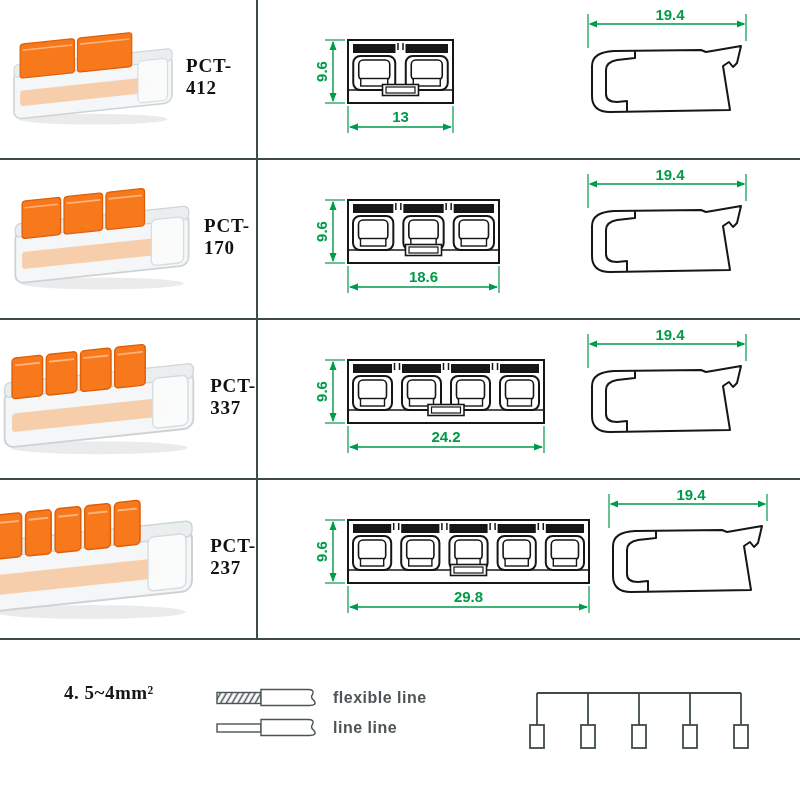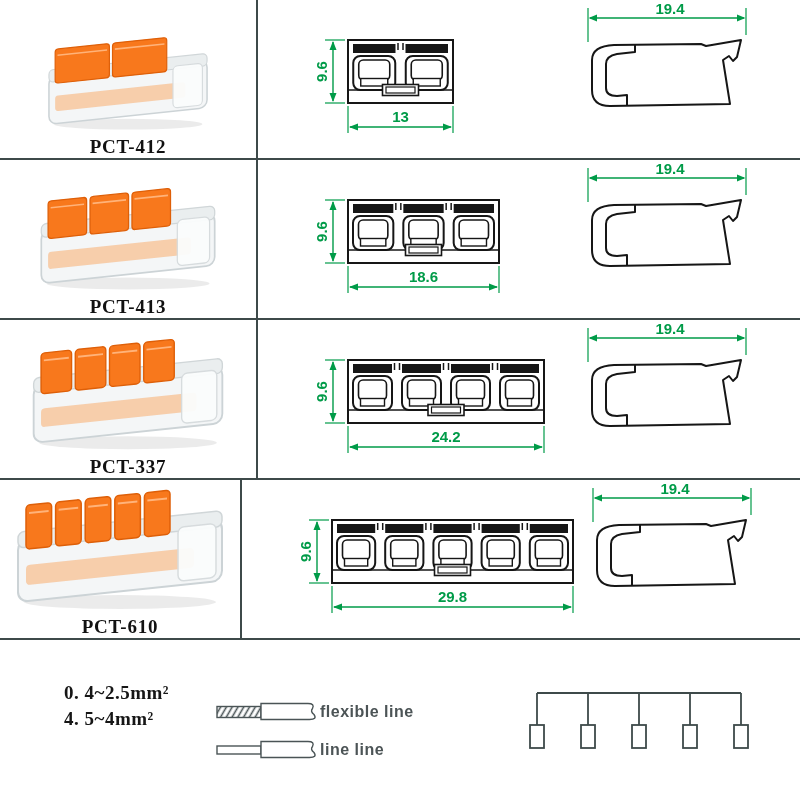--- a/index.html
+++ b/index.html
@@ -1,30 +1,30 @@
 <!DOCTYPE html>
 <html><head>
 <meta charset="utf-8">
 <style>
   html,body{margin:0;padding:0;background:#fff;font-family:"Liberation Sans",sans-serif;}
   .page{width:800px;height:800px;overflow:hidden;position:relative;background:#fff;}
   .product-row{display:flex;height:160px;box-sizing:border-box;border-bottom:2px solid #3E4A4A;}
   .photo-col{width:258px;box-sizing:border-box;border-right:2px solid #3E4A4A;
-             display:flex;flex-direction:column;align-items:center;justify-content:flex-end;}
+             display:flex;flex-direction:row;align-items:center;justify-content:flex-end;padding-bottom:8px;}
   .model-label{font-family:"Liberation Serif",serif;font-weight:bold;font-size:19px;color:#111;
                letter-spacing:.8px;margin-top:4px;}
   .draw-col{flex:1;display:flex;justify-content:space-between;box-sizing:border-box;padding:0 40px 0 56px;}
   .front-view{margin-top:30px;}
-  .side-view{}
+  .side-view{margin-top:6px;}
   svg{overflow:visible;display:block;}
   .bottom-row{position:relative;height:158px;}
   .specs{position:absolute;left:64px;top:40px;font-family:"Liberation Serif",serif;font-weight:bold;
          font-size:19px;color:#161616;line-height:26px;letter-spacing:.5px;}
   .legend{position:absolute;left:216px;top:46px;}
-  .legend-item{display:flex;align-items:center;gap:0;margin-bottom:6px;margin-top:14px;}
+  .legend-item{display:flex;align-items:center;gap:13px;margin-bottom:6px;}
   .legend-label{font-family:"Liberation Sans",sans-serif;font-weight:bold;font-size:16px;
                 color:#4C5456;letter-spacing:.5px;}
   .schematic{position:absolute;left:528px;top:33px;}
 </style>
 </head>
 <body>
 
 <div class="page">
   <div id="rows">
     <div class="product-row">
@@ -104,21 +104,21 @@
                 <rect x="26" y="14" width="45.333333333333336" height="44" rx="4" fill="#F8781C" stroke="#de5f08" stroke-width="1.5"></rect>
                 <line x1="29" y1="22" x2="68.33333333333334" y2="22" stroke="#ffb37a" stroke-width="2"></line>
                 <rect x="75.33333333333334" y="14" width="45.333333333333336" height="44" rx="4" fill="#F8781C" stroke="#de5f08" stroke-width="1.5"></rect>
                 <line x1="78.33333333333334" y1="22" x2="117.66666666666667" y2="22" stroke="#ffb37a" stroke-width="2"></line>
                 <rect x="124.66666666666667" y="14" width="45.333333333333336" height="44" rx="4" fill="#F8781C" stroke="#de5f08" stroke-width="1.5"></rect>
                 <line x1="127.66666666666667" y1="22" x2="167" y2="22" stroke="#ffb37a" stroke-width="2"></line>
                 <rect x="178" y="52" width="38" height="54" rx="6" fill="#fbfdfd" stroke="#d6dbdd" stroke-width="1.5" opacity="0.95"></rect>
               </g>
             </svg>
           </div>
-        <div class="model-label">PCT-413</div>
+        <div class="model-label">PCT-170</div>
       </div>
       <div class="draw-col">
         <div class="front-view">
             <svg width="195" height="110" viewBox="0 0 195 110">
               <rect x="34" y="10" width="151" height="63" fill="#fff" stroke="#161616" stroke-width="2"></rect>
               <rect x="39" y="14" width="40.333333333333336" height="9" fill="#161616"></rect>
               <rect x="89.33333333333334" y="14" width="40.333333333333336" height="9" fill="#161616"></rect>
               <rect x="139.66666666666669" y="14" width="40.333333333333336" height="9" fill="#161616"></rect>
               <line x1="81.83333333333334" y1="13" x2="81.83333333333334" y2="20" stroke="#161616" stroke-width="1.5"></line>
               <line x1="86.83333333333334" y1="13" x2="86.83333333333334" y2="20" stroke="#161616" stroke-width="1.5"></line>
@@ -262,21 +262,21 @@
                 <rect x="85.2" y="14" width="25.6" height="44" rx="4" fill="#F8781C" stroke="#de5f08" stroke-width="1.5"></rect>
                 <line x1="88.2" y1="22" x2="107.80000000000001" y2="22" stroke="#ffb37a" stroke-width="2"></line>
                 <rect x="114.80000000000001" y="14" width="25.6" height="44" rx="4" fill="#F8781C" stroke="#de5f08" stroke-width="1.5"></rect>
                 <line x1="117.80000000000001" y1="22" x2="137.4" y2="22" stroke="#ffb37a" stroke-width="2"></line>
                 <rect x="144.4" y="14" width="25.6" height="44" rx="4" fill="#F8781C" stroke="#de5f08" stroke-width="1.5"></rect>
                 <line x1="147.4" y1="22" x2="167" y2="22" stroke="#ffb37a" stroke-width="2"></line>
                 <rect x="178" y="52" width="38" height="54" rx="6" fill="#fbfdfd" stroke="#d6dbdd" stroke-width="1.5" opacity="0.95"></rect>
               </g>
             </svg>
           </div>
-        <div class="model-label">PCT-610</div>
+        <div class="model-label">PCT-237</div>
       </div>
       <div class="draw-col">
         <div class="front-view">
             <svg width="285" height="110" viewBox="0 0 285 110">
               <rect x="34" y="10" width="241" height="63" fill="#fff" stroke="#161616" stroke-width="2"></rect>
               <rect x="39" y="14" width="38.2" height="9" fill="#161616"></rect>
               <rect x="87.2" y="14" width="38.2" height="9" fill="#161616"></rect>
               <rect x="135.4" y="14" width="38.2" height="9" fill="#161616"></rect>
               <rect x="183.60000000000002" y="14" width="38.2" height="9" fill="#161616"></rect>
               <rect x="231.8" y="14" width="38.2" height="9" fill="#161616"></rect>
@@ -331,21 +331,20 @@
               <path d="M 123,44 L 36,45 Q 14,46 14,60 L 14,90 Q 14,106 32,106 L 152,104 L 145,60 L 151,56 L 155,61 L 159,57 L 163,40 L 128,46 Z" fill="#fff" stroke="#161616" stroke-width="2" stroke-linejoin="round"></path>
               <path d="M 57,45 L 57,52 L 39,54 Q 28,56 28,64 L 28,88 Q 28,96 39,96 L 49,95 L 49,105" fill="none" stroke="#161616" stroke-width="2" stroke-linejoin="round"></path>
             </svg>
           </div>
       </div>
     </div>
   </div>
 
   <div class="bottom-row">
     <div class="specs">
-      <div>0. 4~2.5mm²</div>
       <div>4. 5~4mm²</div>
     </div>
     <div class="legend">
       <div class="legend-item">
         <span class="wire-icon">
             <svg width="104" height="24" viewBox="0 0 104 24">
               <defs>
                 <pattern id="hatch0" width="5" height="12" patternUnits="userSpaceOnUse" patternTransform="rotate(30)">
                   <line x1="2.5" y1="0" x2="2.5" y2="12" stroke="#4a5456" stroke-width="1.6"></line>
                 </pattern>

